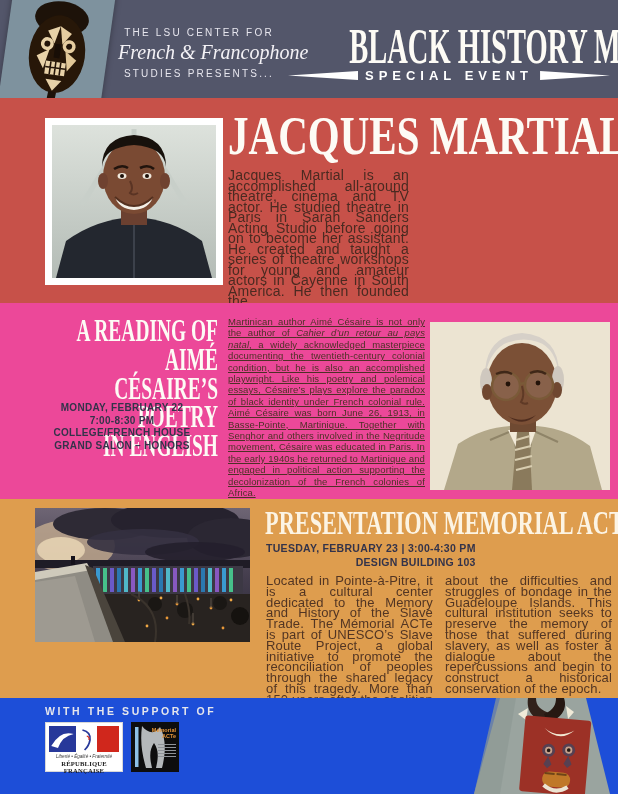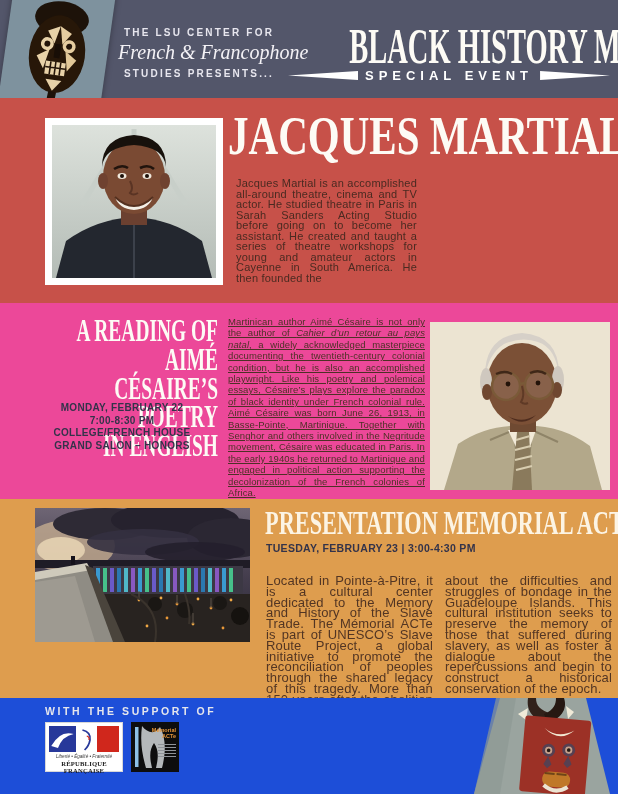--- a/index.html
+++ b/index.html
@@ -3,41 +3,41 @@
 <meta charset="utf-8">
 <style>
   html,body{margin:0;padding:0;background:#1e1e24;}
   .poster{position:relative;width:618px;height:794px;overflow:hidden;
           font-family:"Liberation Sans",sans-serif;background:#53566a;}
   
   .hdr{position:absolute;left:0;top:0;width:618px;height:98px;background:#53566a;}
   .mask-wrap{position:absolute;left:6px;top:-12px;width:102px;height:118px;
              background:#7e929e;transform:rotate(8deg);box-shadow:0 0 6px rgba(0,0,0,.35);}
   .presents{position:absolute;left:118px;top:27px;width:162px;text-align:center;color:#eceaf1;}
-  .presents .small{font-size:10px;letter-spacing:2.2px;font-weight:bold;color:#e7e6ee;}
+  .presents .small{font-size:10px;letter-spacing:2.2px;font-weight:normal;color:#e7e6ee;}
   .presents .script{font-family:"Liberation Serif",serif;font-style:italic;font-size:20px;
                     margin:3px 0 4px;color:#f4f2f6;white-space:nowrap;}
   .bhm{position:absolute;left:288px;top:22px;width:322px;text-align:center;}
   .bhm-title{font-family:"Liberation Serif",serif;font-weight:bold;font-size:46px;line-height:46px;
              color:#fdfbf5;white-space:nowrap;transform:scale(0.62,1.08);transform-origin:center top;}
   .bhm-sub{display:flex;align-items:center;justify-content:center;gap:7px;}
   .bhm-sub .label{font-size:13px;font-weight:bold;letter-spacing:5px;color:#ffffff;white-space:nowrap;}
   .wedge{width:84px;height:9px;background:#ffffff;}
   .wedge.l{clip-path:polygon(0 50%,100% 0,100% 100%);}
   .wedge.r{clip-path:polygon(0 0,100% 50%,0 100%);}
   
   .sec-red{position:absolute;left:0;top:98px;width:618px;height:205px;background:#c75149;}
   .photo-jacques{position:absolute;left:45px;top:20px;width:178px;height:167px;
                  background:#ffffff;padding:7px;box-sizing:border-box;}
   .photo-jacques svg{display:block;width:164px;height:153px;}
   .title-jacques{position:absolute;left:228px;top:10px;font-family:"Liberation Serif",serif;
                  font-weight:bold;font-size:54px;line-height:54px;color:#fdfbf5;white-space:nowrap;
                  transform:scale(0.76,1.02);transform-origin:left top;}
   .cols-jacques{position:absolute;left:228px;top:72px;width:376px;display:flex;gap:14px;}
-  .cols-jacques p{margin:8px;width:181px;font-size:11px;line-height:10.5px;text-align:justify;
+  .cols-jacques p{margin:0;width:181px;font-size:14px;line-height:10.5px;text-align:justify;
                   color:#4a2a21;letter-spacing:.2px;}
   
   .sec-salmon{position:absolute;left:0;top:303px;width:618px;height:196px;background:#ec4899;}
   .title-cesaire{position:absolute;left:0;top:14px;width:218px;text-align:right;
                  font-family:"Liberation Serif",serif;font-weight:bold;font-size:27px;line-height:25px;
                  color:#fdfbf5;transform:scale(0.72,1.15);transform-origin:right top;}
   .date-cesaire{position:absolute;left:24px;top:99px;width:196px;text-align:center;
                 font-size:10px;font-weight:bold;line-height:12.5px;color:#33334a;letter-spacing:.3px;}
   .body-cesaire{position:absolute;left:228px;top:13px;width:197px;margin:0;
                 font-size:9.5px;line-height:11.4px;text-align:justify;color:#4e3126;letter-spacing:.1px;text-decoration:underline;}
@@ -252,20 +252,21 @@
         <path d="M96,86 q30,14 24,48 M150,86 q6,18 4,30" stroke="#3a332c" stroke-width="2" fill="none"></path>
         <polygon points="0,66 52,57 88,134 0,134" fill="#8f8c84"></polygon>
         <polygon points="0,64 52,55 56,62 0,72" fill="#cfcabb"></polygon>
         <polygon points="50,57 58,60 90,134 78,134" fill="#4a443c"></polygon>
         <polygon points="0,74 40,68 60,134 0,134" fill="#a8a499" opacity="0.6"></polygon>
       </svg>
     </div>
     <div class="title-memorial">PRESENTATION MEMORIAL ACTE</div>
     <div class="date-memorial">
       <div>TUESDAY, FEBRUARY 23 | 3:00-4:30 PM</div>
+      <div>DESIGN BUILDING 103</div>
     </div>
     <div class="cols-memorial">
       <p>Located in Pointe-à-Pitre, it is a cultural center dedicated to the Memory and History of the Slave Trade. The Mémorial ACTe is part of UNESCO’s Slave Route Project, a global initiative to promote the reconciliation of peoples through the shared legacy of this tragedy. More than 150 years after the abolition of slavery, there is still much untold</p>
       <p>about the difficulties and struggles of bondage in the Guadeloupe Islands. This cultural institution seeks to preserve the memory of those that suffered during slavery, as well as foster a dialogue about the repercussions and begin to construct a historical conservation of the epoch.</p>
     </div>
   </div>
 
   <div class="ftr">
     <div class="support">WITH THE SUPPORT OF</div>
 

